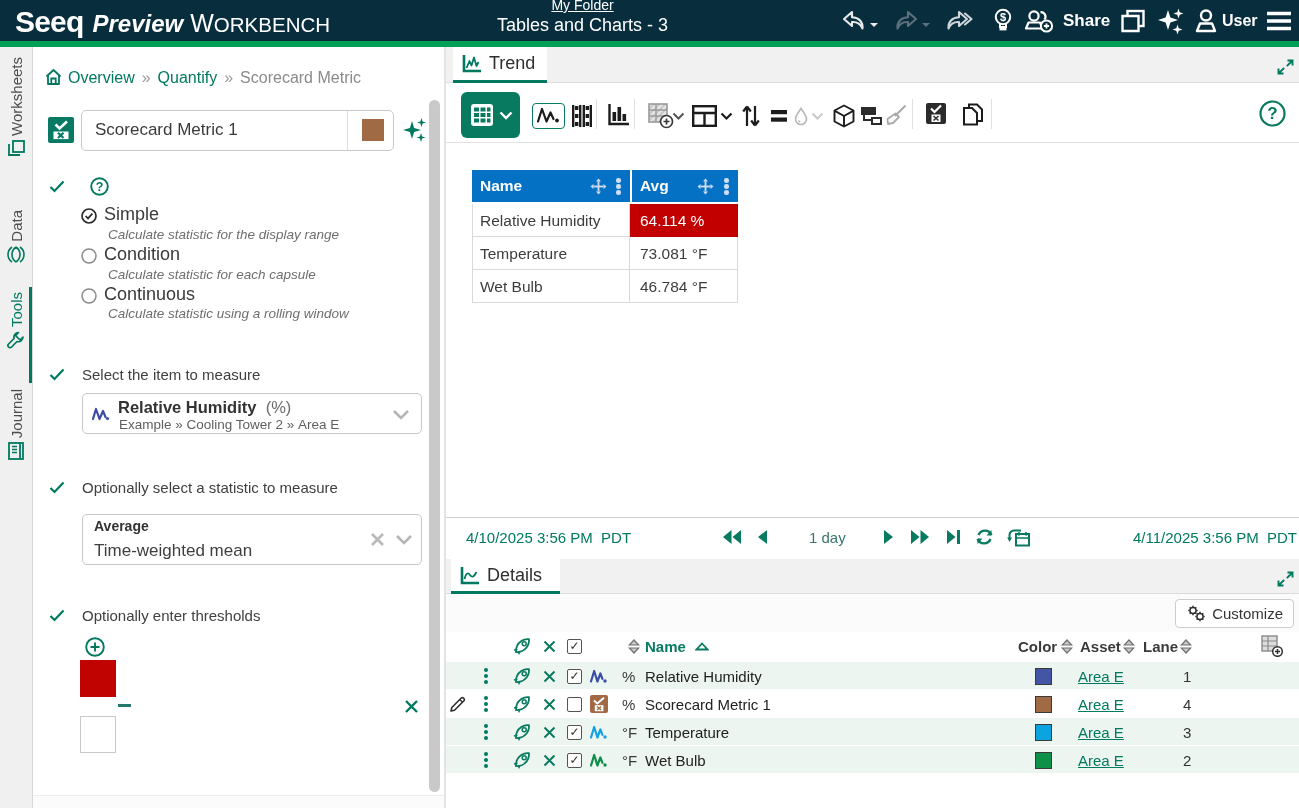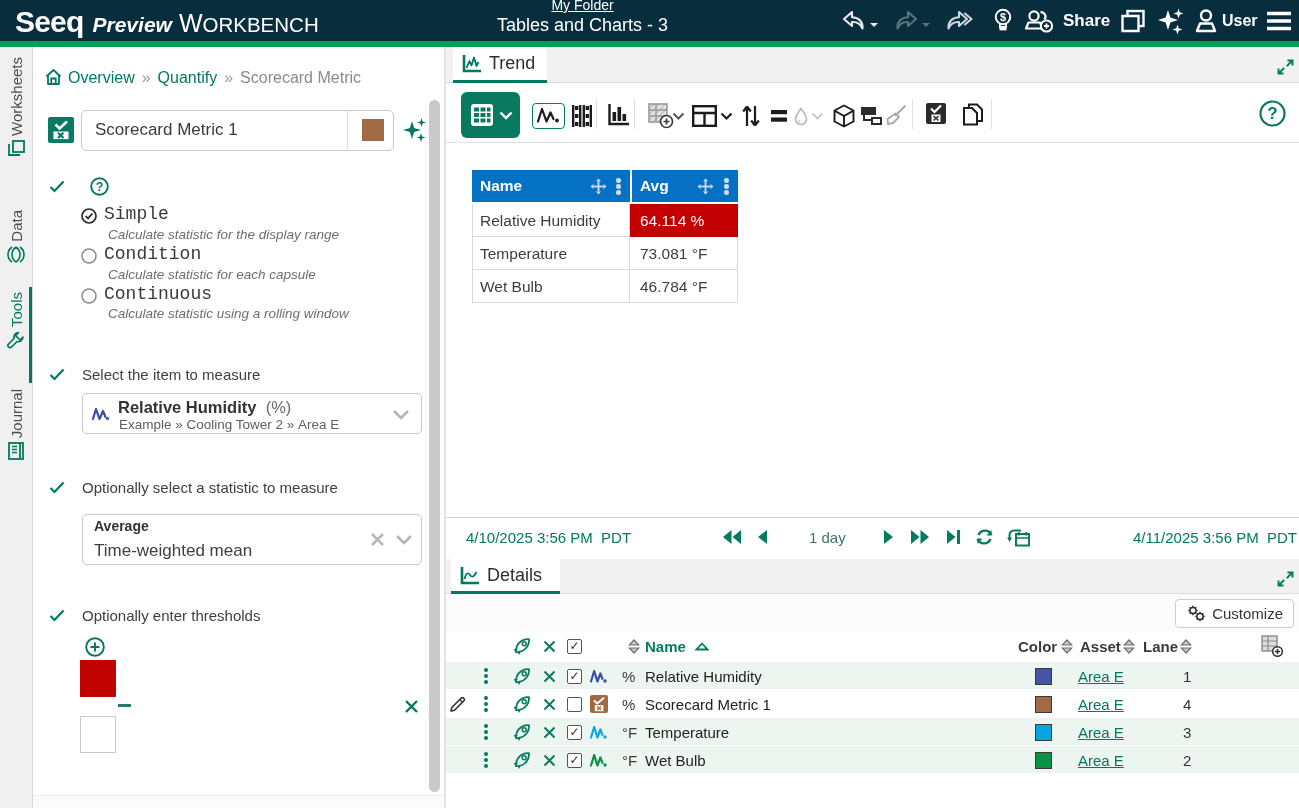--- a/index.html
+++ b/index.html
@@ -6,21 +6,21 @@
 html,body { width:1299px; height:808px; overflow:hidden; }
 body { font-family:"Liberation Sans", sans-serif; color:#404040; background:#fff; }
 .abs { position:absolute; }
 svg { display:block; }
 
 
 #hdr { position:absolute; left:0; top:0; width:1299px; height:41px; background:#082e3e; }
 #greenbar { position:absolute; left:0; top:41px; width:1299px; height:6px; background:#00a156; }
 #logo { position:absolute; left:15px; top:5px; color:#fff; white-space:nowrap; }
 #logo .seeq { font-size:30px; font-weight:bold; letter-spacing:-0.8px; }
-#logo .prev { font-size:21px; font-style:italic; font-weight:600; margin-left:9px;text-align:right; }
+#logo .prev { font-size:24px; font-style:italic; font-weight:600; margin-left:9px;text-align:right; }
 #logo .wb { font-size:20.5px; font-weight:400; letter-spacing:0; margin-left:7px; }
 #hcenter { position:absolute; left:440px; top:0; width:285px; text-align:center; color:#fff; }
 #hcenter .fold { font-size:14px; text-decoration:underline; margin-top:-3px; }
 #hcenter .title { font-size:18px; margin-top:2px; }
 .hic { position:absolute; top:0; height:41px; display:flex; align-items:center; color:#fff; }
 
 
 #main { position:absolute; left:0; top:47px; width:1299px; height:761px; }
 
 
@@ -34,21 +34,21 @@
 #panel { position:absolute; left:33px; top:0; width:412px; height:761px; background:#fff; }
 .crumb { position:absolute; left:12px; top:12px; font-size:16px; color:#007960; display:flex; }
 .crumb .sep { color:#9a9a9a; margin:0 7px; }
 .crumb .dim { color:#8a8a8a; }
 
 
 #sbar { position:absolute; left:396px; top:53px; width:11px; height:692px; border-radius:6px; background:#c9c9c9; }
 
 
 .ckrow { position:absolute; display:flex; align-items:center; font-size:15px; color:#404040; }
-.radiolbl { font-size:18px; color:#3a3a3a;font-family:Liberation Mono, monospace; }
+.radiolbl { font-size:18px; color:#3a3a3a; }
 .itdesc { font-style:italic; color:#6e6e6e; font-size:13.5px; }
 .selbox { position:absolute; border:1px solid #c8c8c8; border-radius:5px; background:#fff; }
 
 
 #right { position:absolute; left:446px; top:0; width:853px; height:761px; background:#fff; }
 .tabbar { position:absolute; left:0; width:853px; background:#f1f1f1; border-bottom:1px solid #dcdcdc; }
 .tab { position:absolute; background:#fff; display:flex; align-items:center; border-bottom:3px solid #007960; font-size:18px; color:#2f2f2f; }
 .expander { position:absolute; }
 
 

